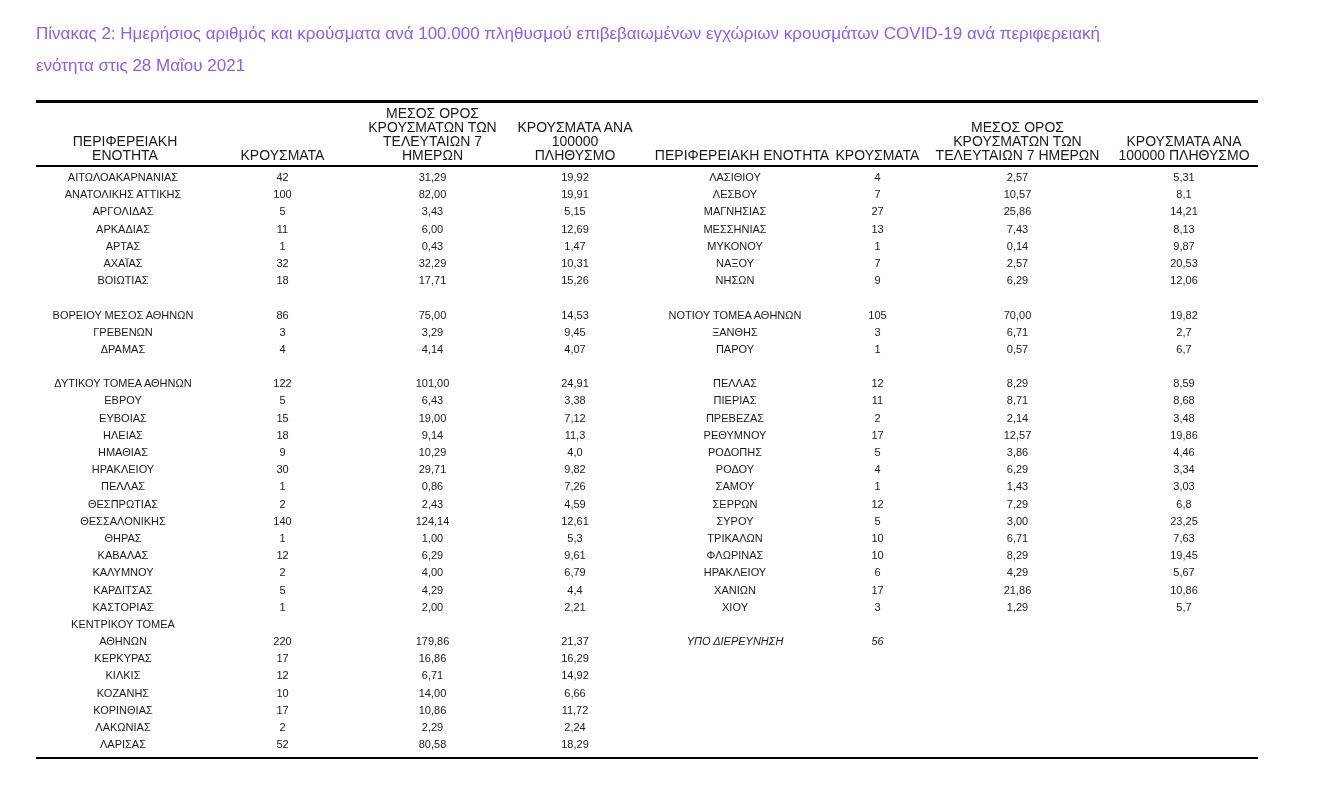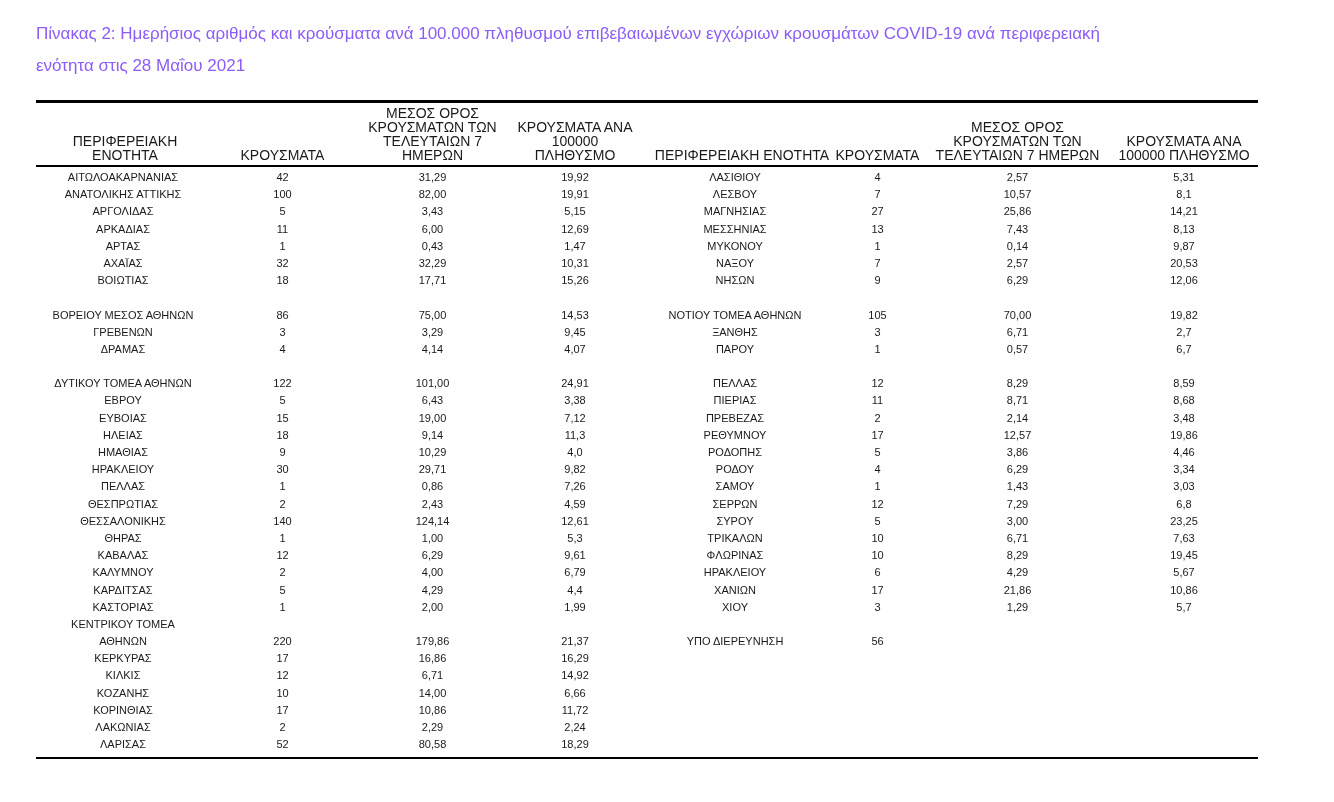--- a/index.html
+++ b/index.html
@@ -47,21 +47,21 @@
     display: grid;
     grid-template-columns: 174px 145px 155px 130px 190px 95px 185px 148px;
     height: 17.2px;
   }
   .cell {
     font-size: 11px;
     line-height: 17.2px;
     text-align: center;
     white-space: nowrap;
   }
-  .cell.italic { }
+  .cell.italic { font-style: italic; }
 </style>
 </head>
 <body>
 
 <div class="page">
 
   <div class="title">Πίνακας 2: Ημερήσιος αριθμός και κρούσματα ανά 100.000 πληθυσμού επιβεβαιωμένων εγχώριων κρουσμάτων COVID-19 ανά περιφερειακή
 ενότητα στις 28 Μαΐου 2021</div>
 
   <div class="covid-table">
@@ -331,21 +331,21 @@
           <div class="cell">4,4</div>
           <div class="cell">ΧΑΝΙΩΝ</div>
           <div class="cell">17</div>
           <div class="cell">21,86</div>
           <div class="cell">10,86</div>
         </div>
         <div class="trow">
           <div class="cell">ΚΑΣΤΟΡΙΑΣ</div>
           <div class="cell">1</div>
           <div class="cell">2,00</div>
-          <div class="cell">1,99</div>
+          <div class="cell">2,21</div>
           <div class="cell">ΧΙΟΥ</div>
           <div class="cell">3</div>
           <div class="cell">1,29</div>
           <div class="cell">5,7</div>
         </div>
         <div class="trow">
           <div class="cell">ΚΕΝΤΡΙΚΟΥ ΤΟΜΕΑ</div>
           <div class="cell"></div>
           <div class="cell"></div>
           <div class="cell"></div>

